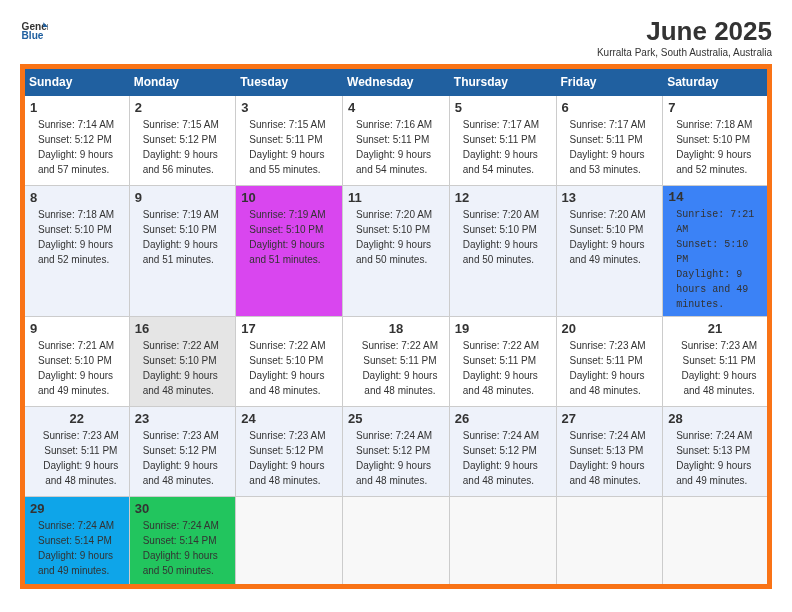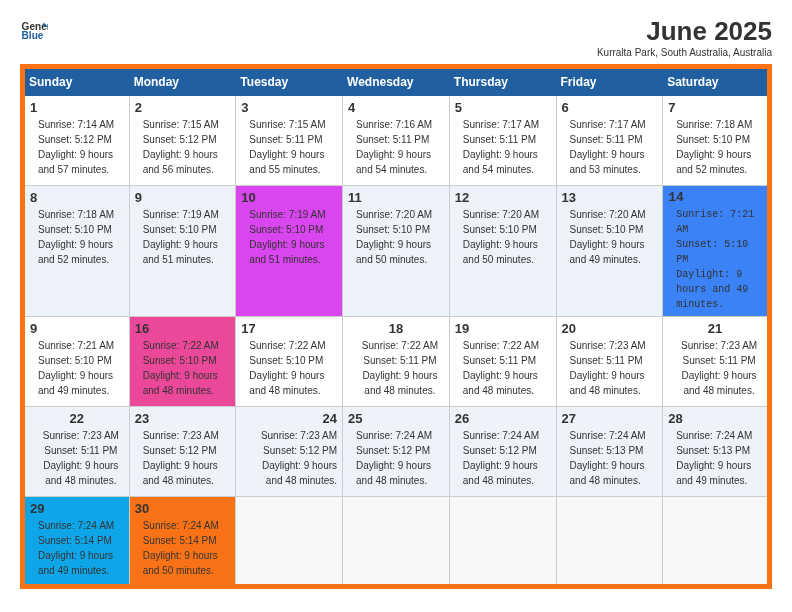--- a/index.html
+++ b/index.html
@@ -229,21 +229,21 @@
       </tr>
       <tr>
         <td style="background: rgb(255, 255, 255);">
           <span class="day-num">9</span>
           <div class="day-info">
             Sunrise: 7:21 AM<br>
             Sunset: 5:10 PM<br>
             Daylight: 9 hours and 49 minutes.
           </div>
         </td>
-        <td style="background: #ec4899;">
+        <td style="background: #e5e5e5;">
           <span class="day-num">16</span>
           <div class="day-info">
             Sunrise: 7:22 AM<br>
             Sunset: 5:10 PM<br>
             Daylight: 9 hours and 48 minutes.
           </div>
         </td>
         <td style="background: rgb(255, 255, 255);">
           <span class="day-num">17</span>
           <div class="day-info">
@@ -295,21 +295,21 @@
           </div>
         </td>
         <td style="background: rgb(238, 242, 250);">
           <span class="day-num">23</span>
           <div class="day-info">
             Sunrise: 7:23 AM<br>
             Sunset: 5:12 PM<br>
             Daylight: 9 hours and 48 minutes.
           </div>
         </td>
-        <td style="background: rgb(238, 242, 250); text-align: right;">
+        <td style="background: rgb(238, 242, 250);">
           <span class="day-num">24</span>
           <div class="day-info">
             Sunrise: 7:23 AM<br>
             Sunset: 5:12 PM<br>
             Daylight: 9 hours and 48 minutes.
           </div>
         </td>
         <td style="background: rgb(238, 242, 250);">
           <span class="day-num">25</span>
           <div class="day-info">
@@ -345,21 +345,21 @@
       </tr>
       <tr>
         <td style="background: #0ea5e9;">
           <span class="day-num">29</span>
           <div class="day-info">
             Sunrise: 7:24 AM<br>
             Sunset: 5:14 PM<br>
             Daylight: 9 hours and 49 minutes.
           </div>
         </td>
-        <td style="background: #f97316;">
+        <td style="background: #22c55e;">
           <span class="day-num">30</span>
           <div class="day-info">
             Sunrise: 7:24 AM<br>
             Sunset: 5:14 PM<br>
             Daylight: 9 hours and 50 minutes.
           </div>
         </td>
         <td class="empty-cell" style="background: rgb(248, 248, 248);"></td>
         <td class="empty-cell" style="background: rgb(248, 248, 248);"></td>
         <td class="empty-cell" style="background: rgb(248, 248, 248);"></td>

